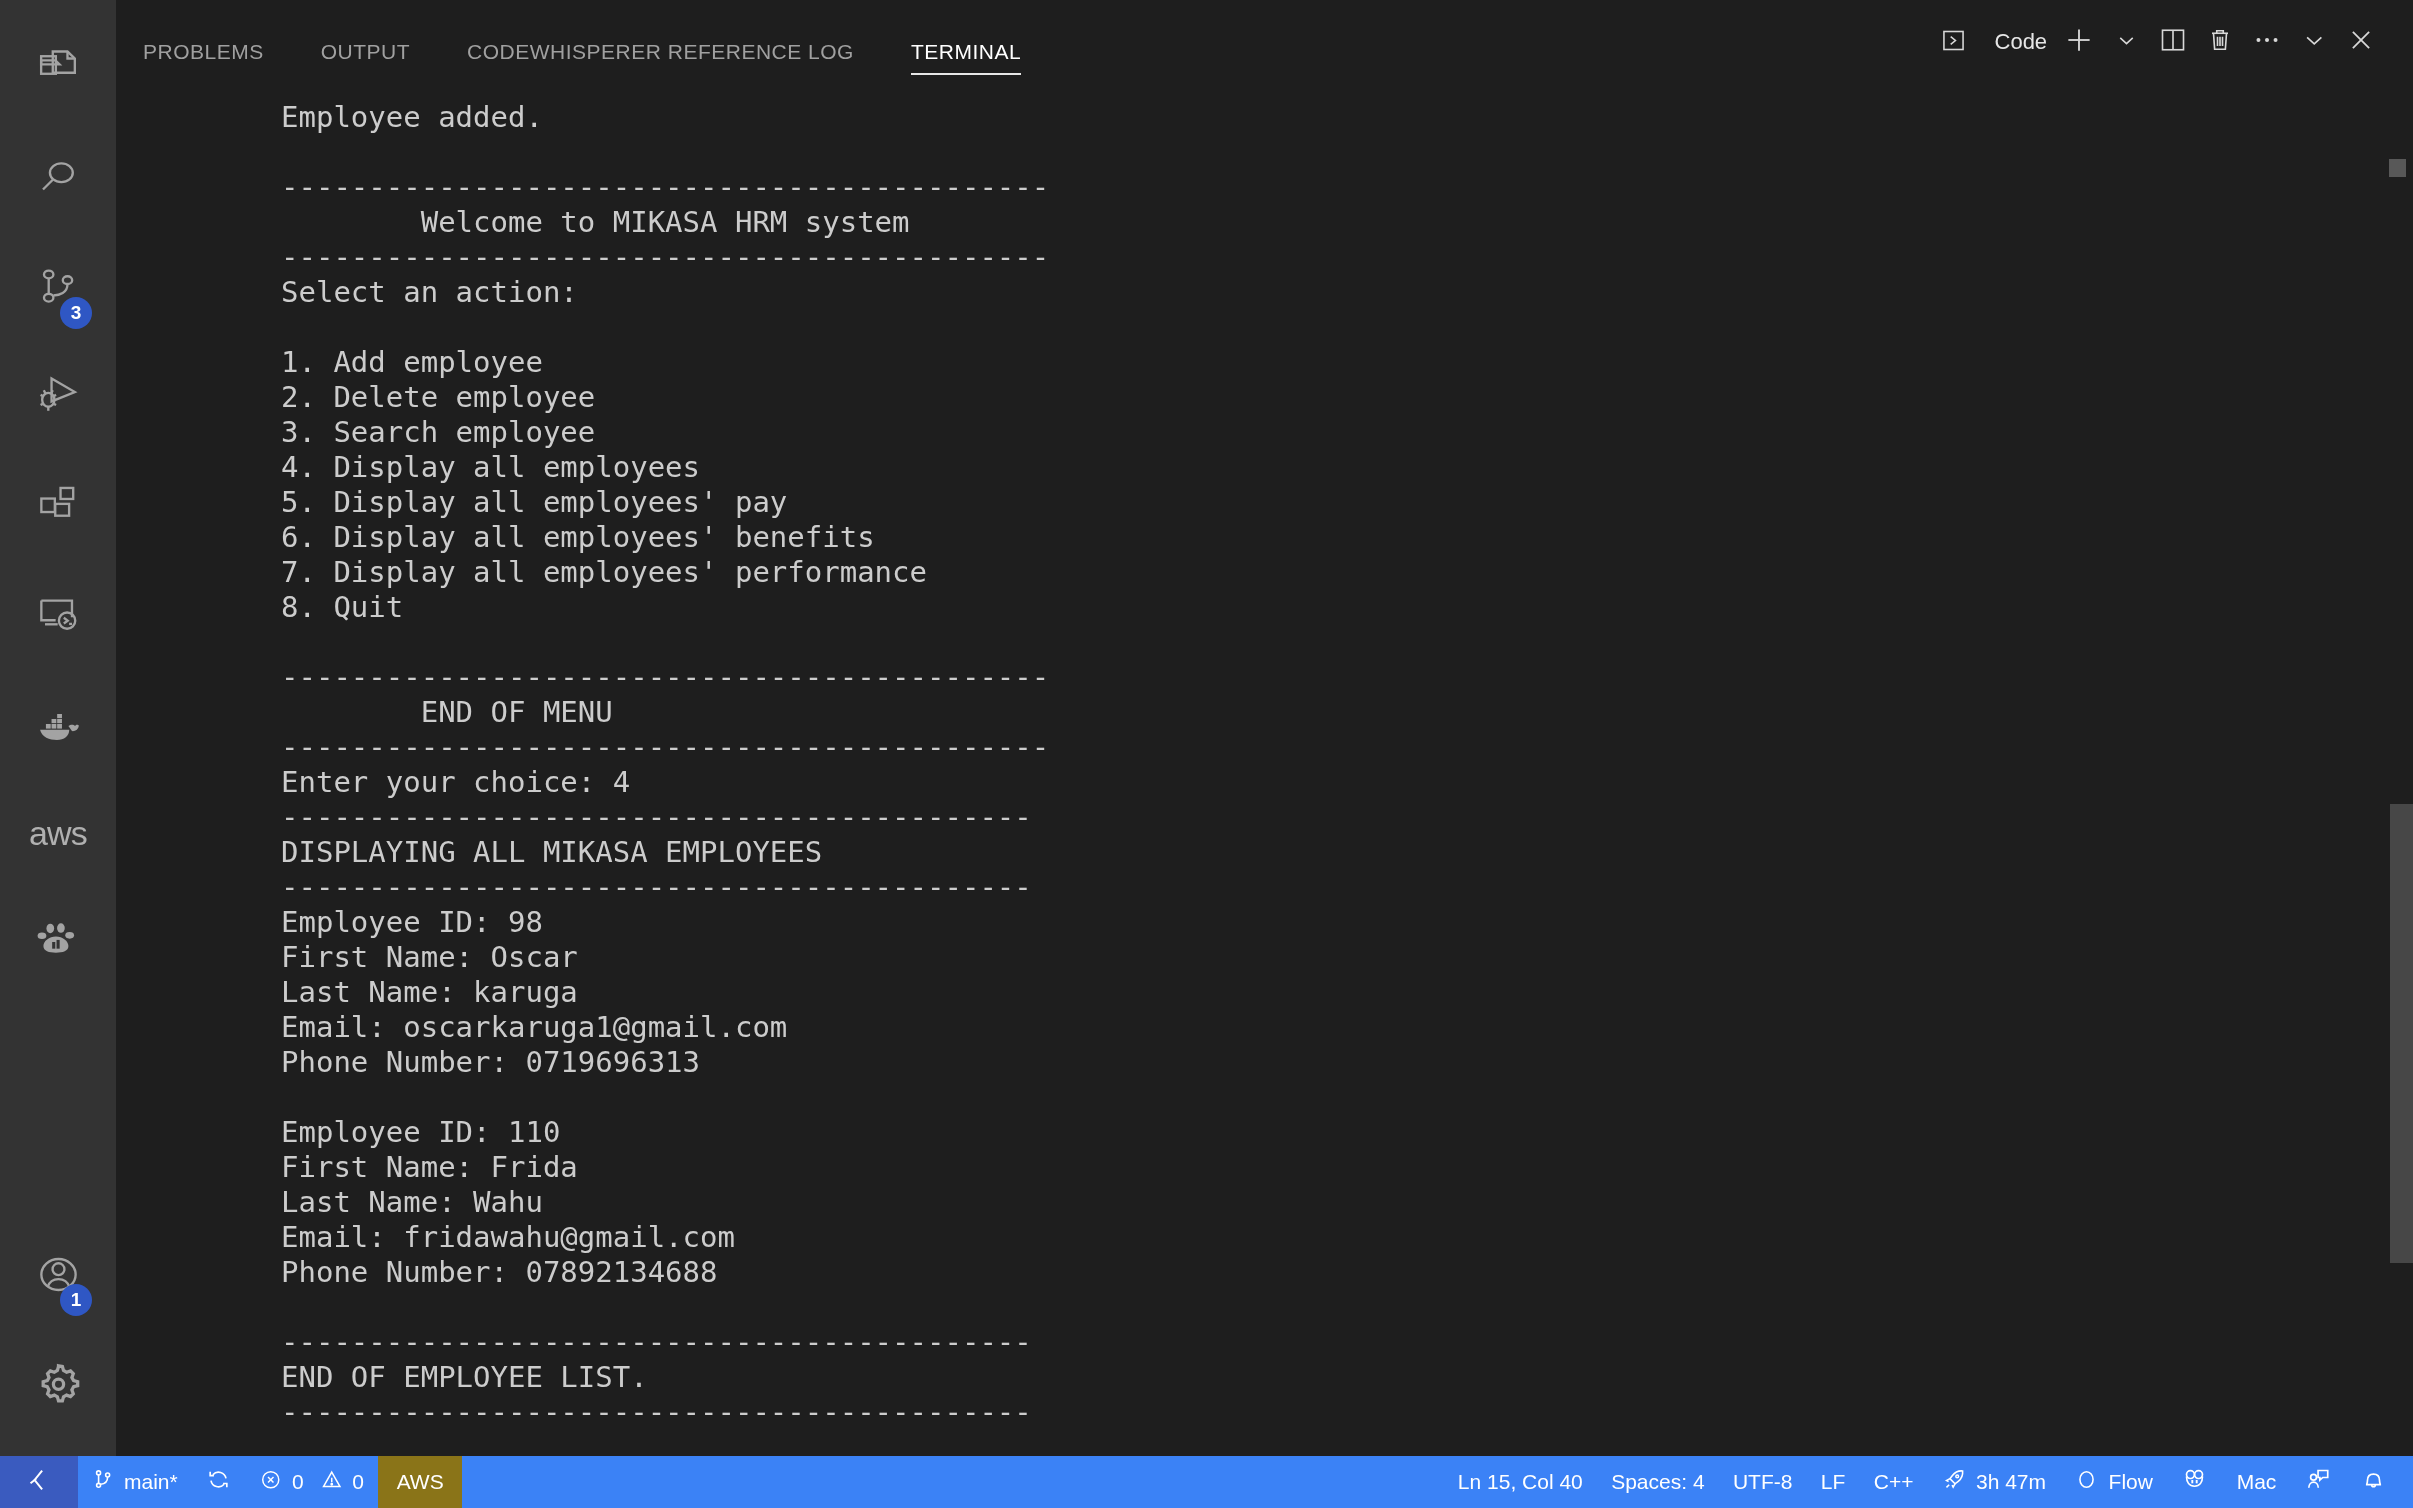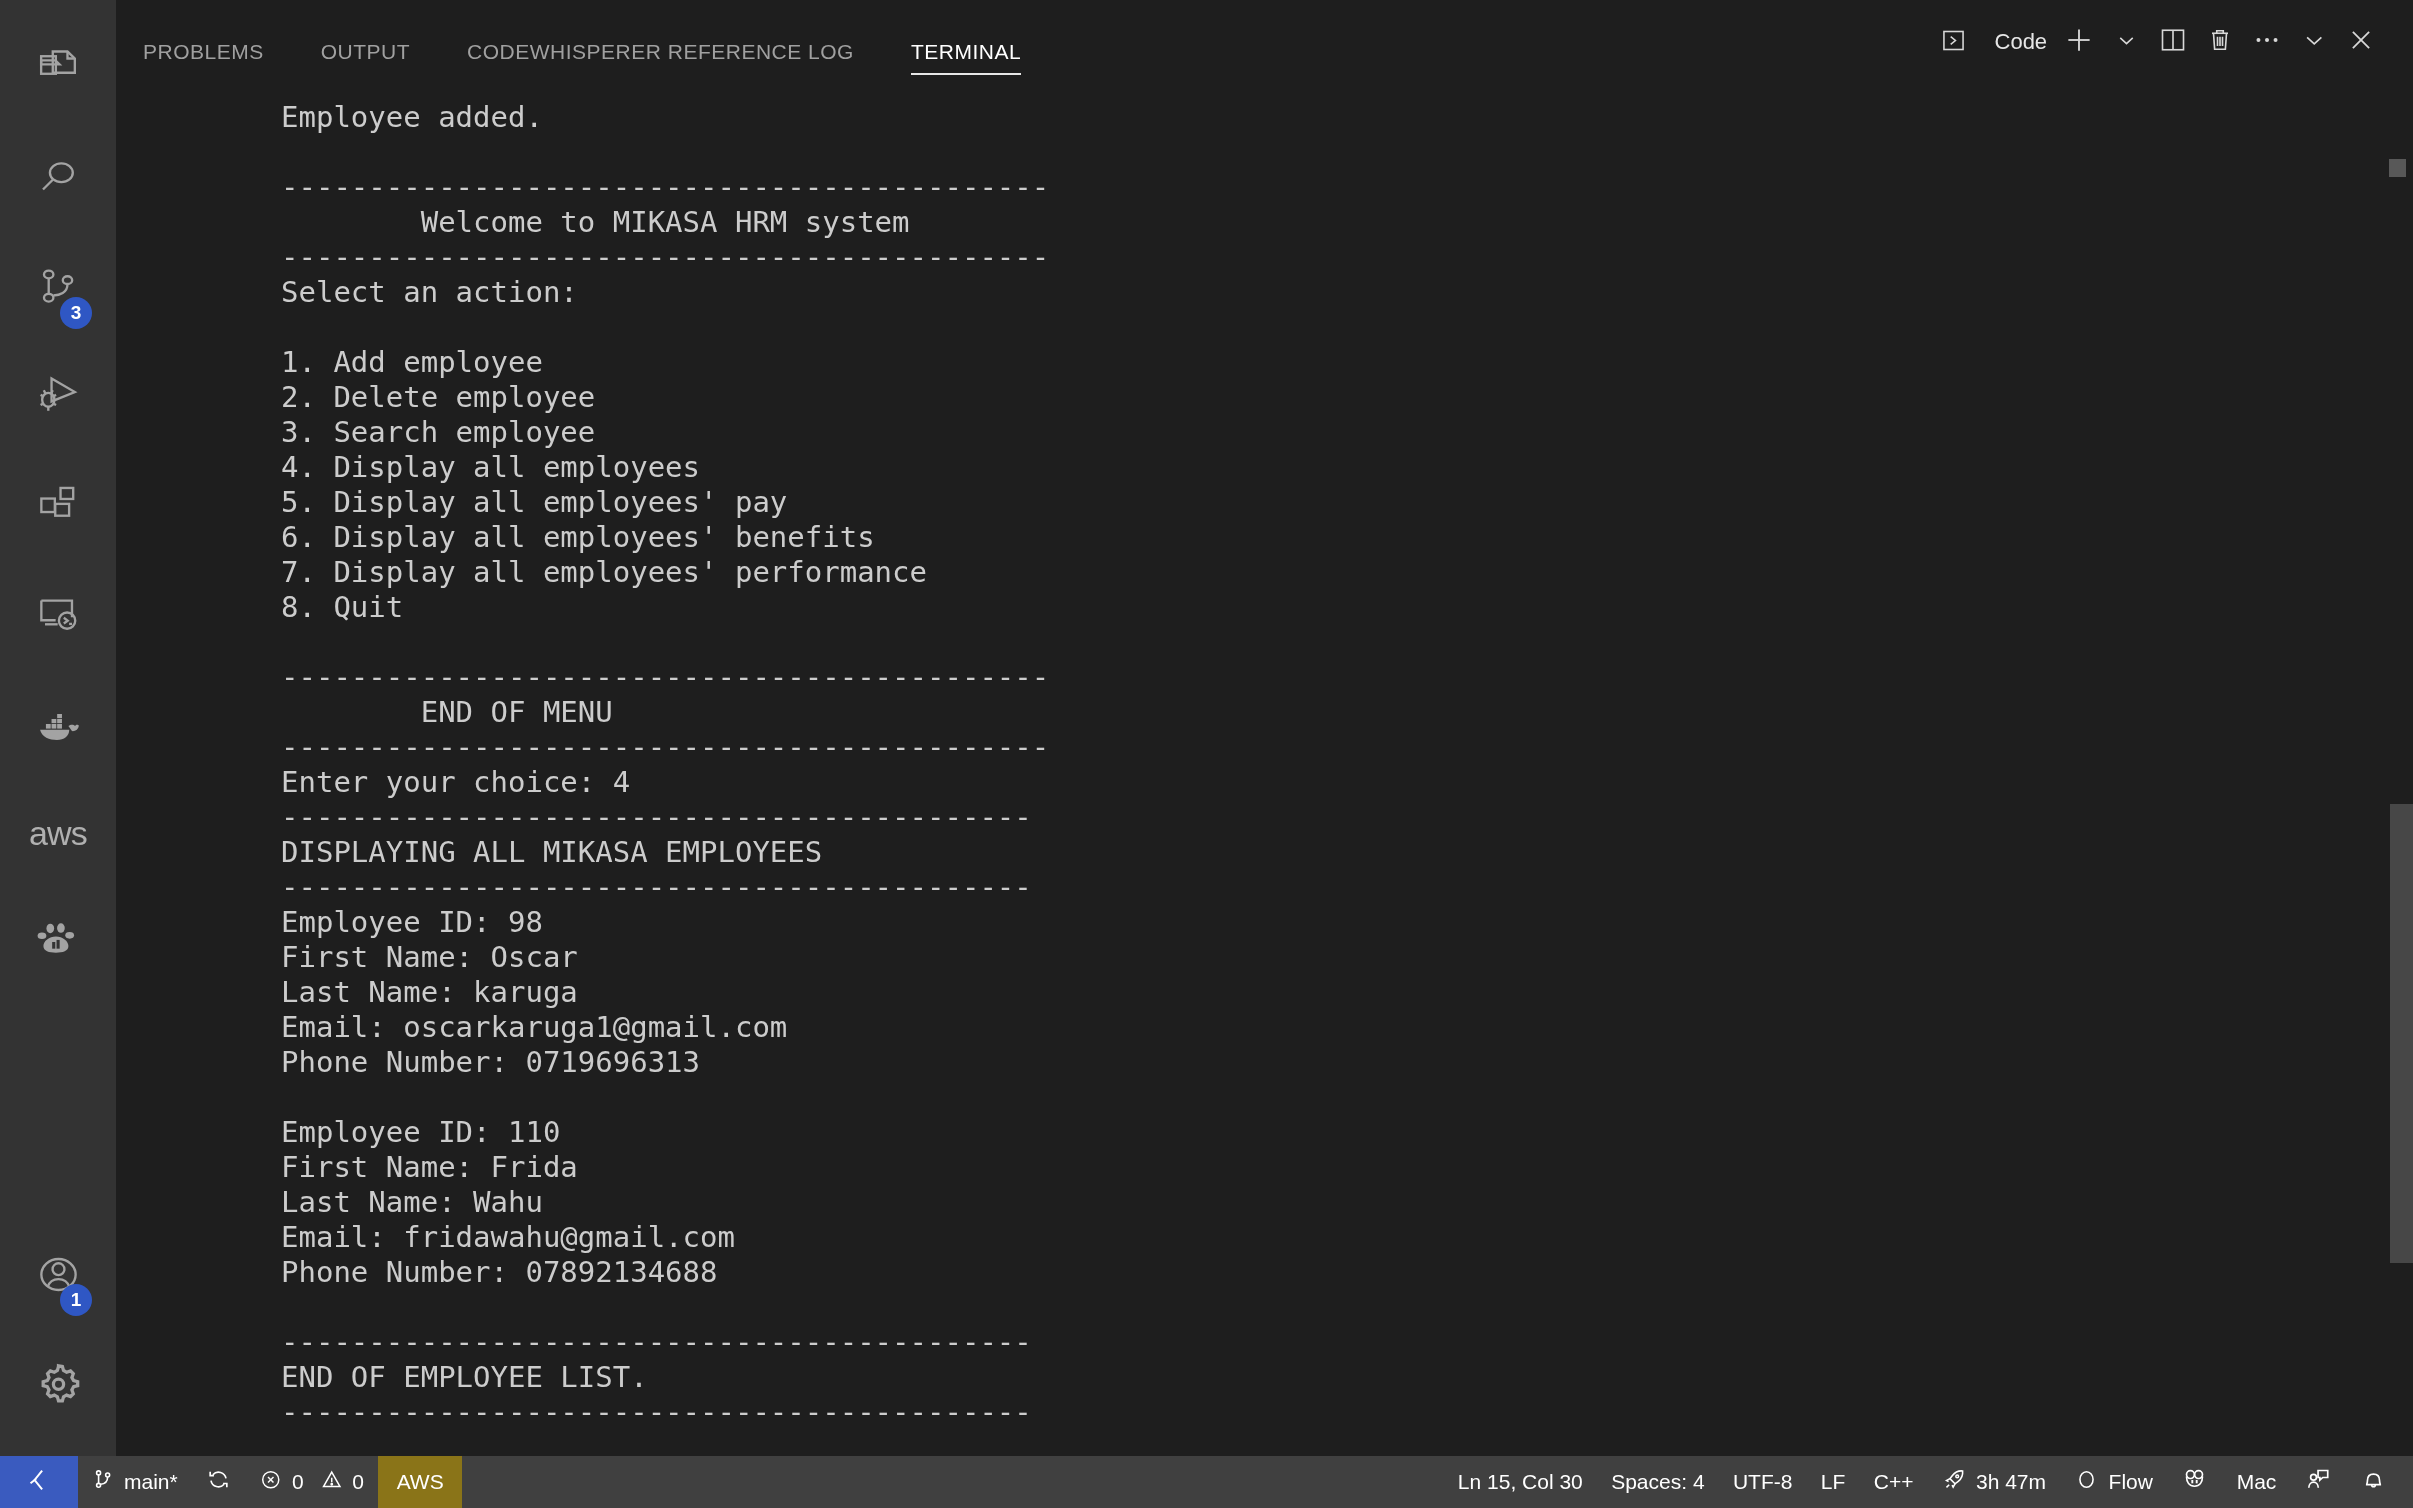--- a/index.html
+++ b/index.html
@@ -138,21 +138,21 @@
     position: absolute;
     right: 0px; top: 722px;
     width: 23.5px; height: 459px;
     background: #474747;
     cursor: pointer;
   }
 
   
   .status-bar {
     height: 52px;
-    background: #404040;
+    background: #3b82f6;
     display: flex; align-items: center;
     flex-shrink: 0;
     color: #ffffff;
     font-size: 21px;
     justify-content: center;
   }
   .sb-remote {
     width: 78px; height: 52px;
     background: #3a5bbf;
     display: flex; align-items: center; justify-content: center;
@@ -508,21 +508,21 @@
 
     <div class="sb-item sb-aws">
       <span>AWS</span>
     </div>
 
     <div class="sb-spacer"></div>
 
     <div class="sb-right">
 
       <div class="sb-item">
-        <span>Ln 15, Col 30</span>
+        <span>Ln 15, Col 40</span>
       </div>
 
       <div class="sb-item">
         <span>Spaces: 4</span>
       </div>
 
       <div class="sb-item">
         <span>UTF-8</span>
       </div>
 

